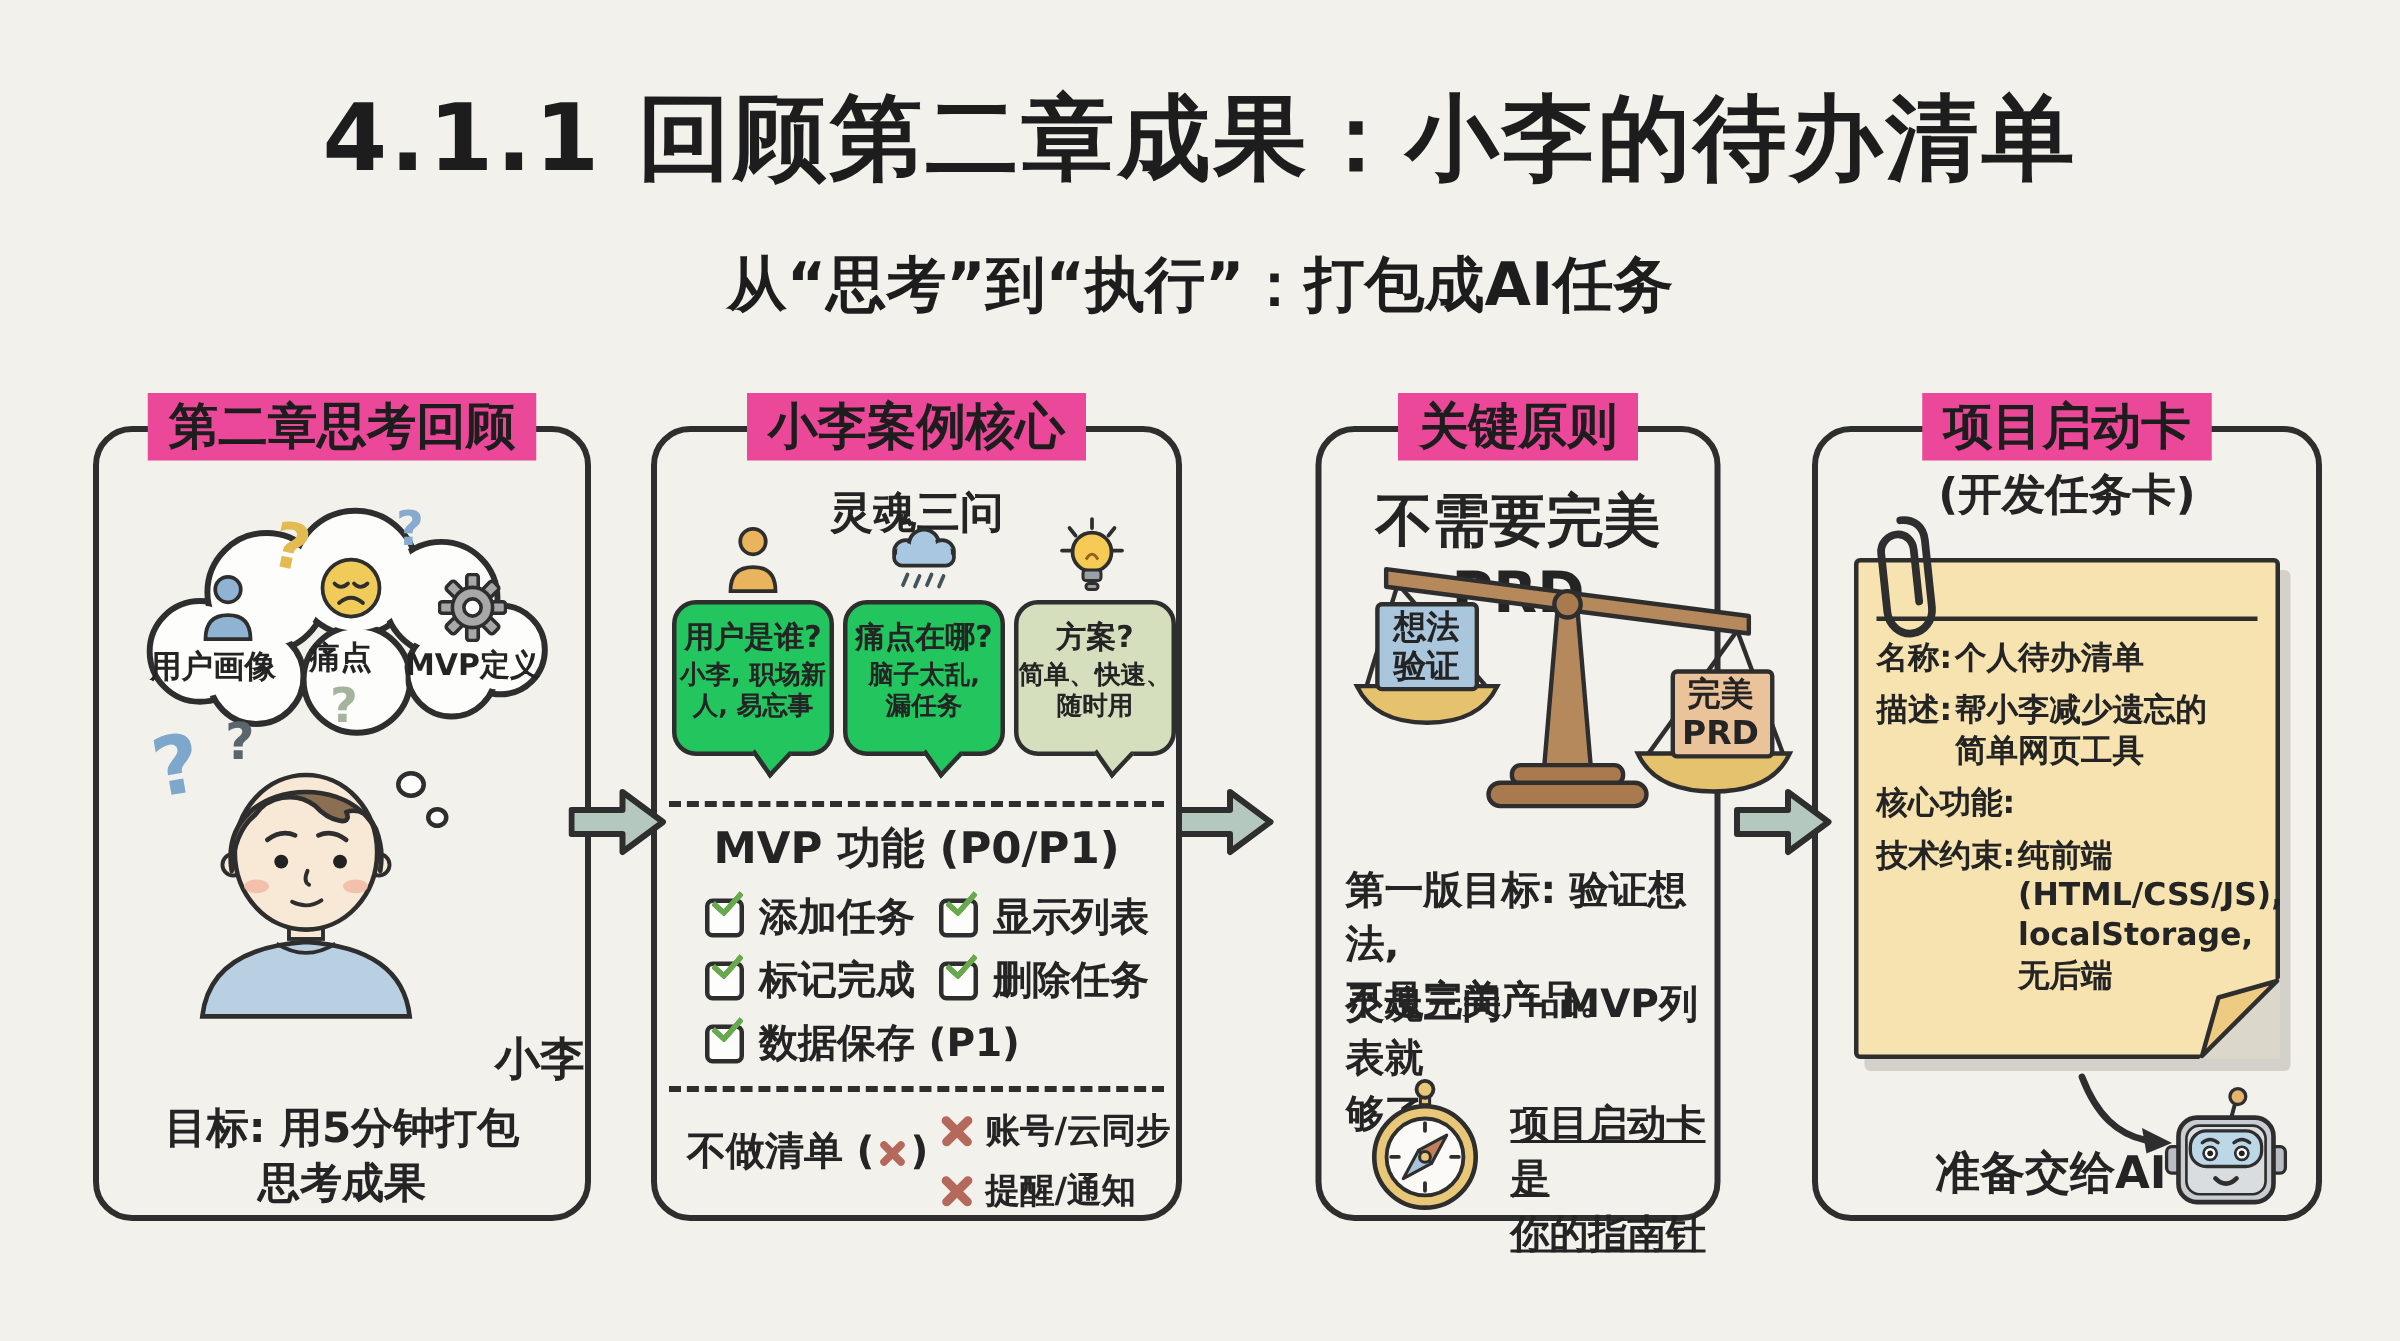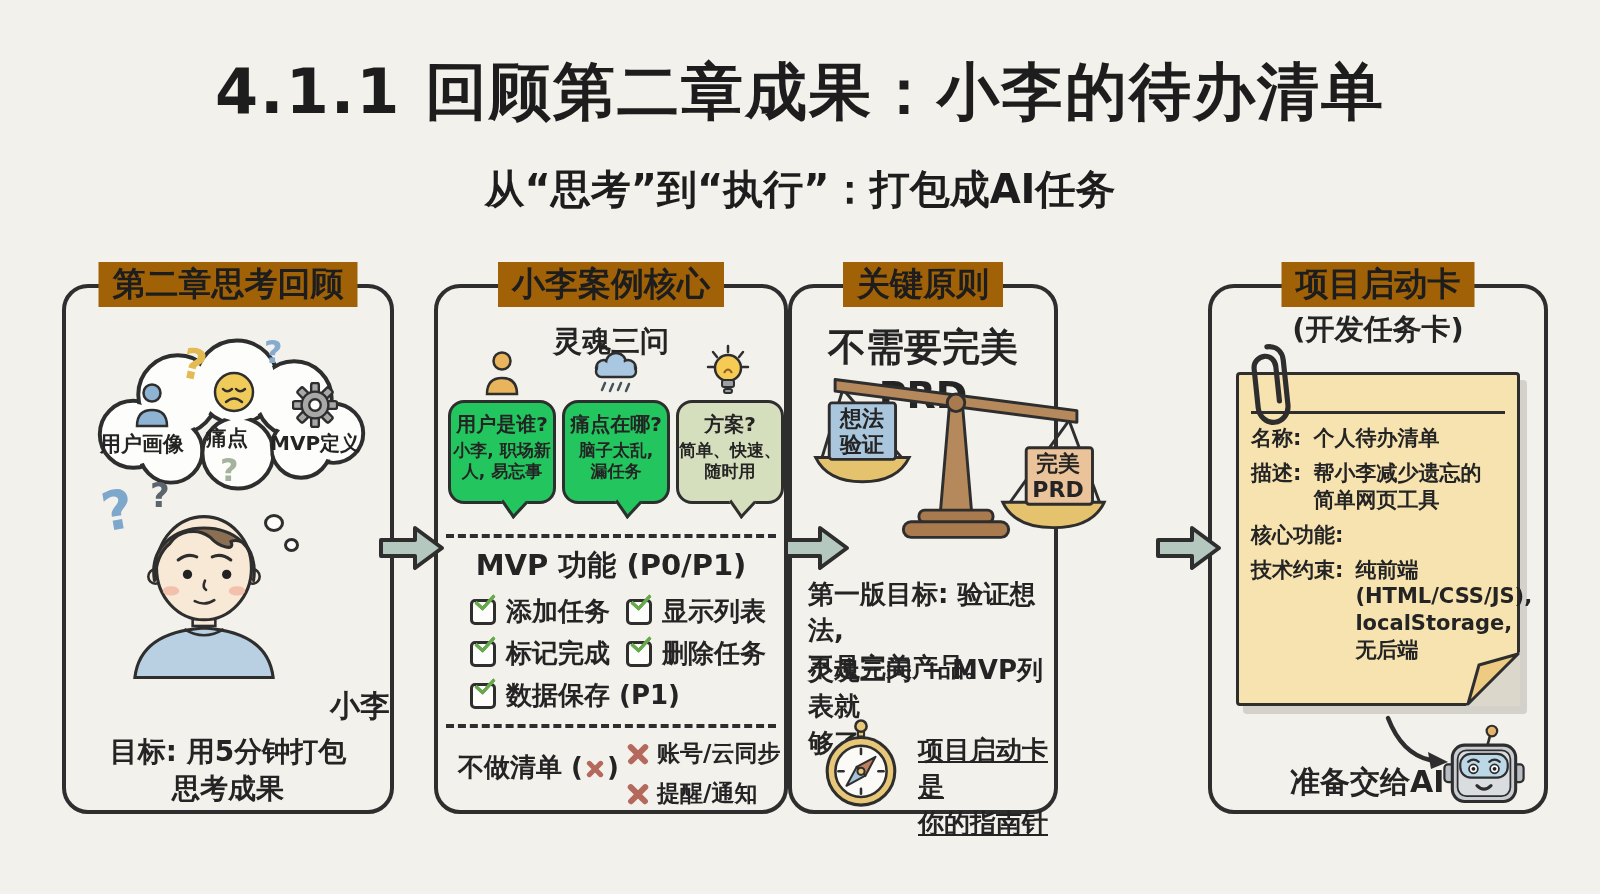--- a/index.html
+++ b/index.html
@@ -13,24 +13,24 @@
   
   .hd-title{position:absolute;top:50px;left:0;width:100%;text-align:center;
     font-size:62px;letter-spacing:2px;color:#1d1d1d;}
   .hd-sub{position:absolute;top:162px;left:0;width:100%;text-align:center;
     font-size:40px;color:#1d1d1d;}
   
   .panel{position:absolute;top:284px;height:530px;border:4px solid #2e2e2e;
     border-radius:26px;box-sizing:border-box;}
   #p1{left:62px;width:332px;}
   #p2{left:434px;width:354px;}
-  #p3{left:788px;width:270px;}
+  #p3{left:877px;width:270px;}
   #p4{left:1208px;width:340px;padding-left:48px;}
   .panel-title{position:absolute;top:-26px;left:50%;transform:translateX(-50%);
-    background:#a16207;padding:0 14px;font-size:33px;white-space:nowrap;color:#1d1d1d;}
+    background:#ec4899;padding:0 14px;font-size:33px;white-space:nowrap;color:#1d1d1d;}
   
   .cloud{position:absolute;left:18px;top:46px;width:296px;height:166px;}
   .cloud svg{width:100%;height:100%;}
   .cl-icon{position:absolute;z-index:2;}
   .cl-label{position:absolute;z-index:2;font-size:21px;}
   .qm{position:absolute;z-index:3;line-height:1;}
   .dot{position:absolute;border:3px solid #2e2e2e;border-radius:50%;background:#fdfdfb;}
   .boy{position:absolute;left:40px;top:208px;width:196px;}
   .p1-name{position:absolute;top:398px;left:0;width:100%;text-align:right;font-size:30px;}
   .p1-goal{position:absolute;top:446px;left:0;width:100%;text-align:center;
@@ -72,21 +72,21 @@
   .p3-point{position:absolute;left:16px;font-size:26px;line-height:1.4;}
   .compass{position:absolute;left:28px;top:430px;width:82px;}
   .p3-note{position:absolute;left:126px;top:444px;font-size:26px;line-height:1.4;text-decoration:underline;}
   
   .p4-sub{position:absolute;top:22px;left:0;width:100%;text-align:center;font-size:29px;}
   .card{position:absolute;left:24px;top:84px;width:284px;height:334px;background:#f6e3b0;
     border:3.5px solid #2e2e2e;border-radius:4px;box-sizing:border-box;
     box-shadow:7px 8px 0 rgba(70,64,48,.18);}
   .card-rule{position:absolute;top:36px;left:12px;right:12px;height:3px;background:#2e2e2e;}
   .fields{position:absolute;top:50px;left:12px;right:6px;}
-  .field{display:flex;gap:12px;margin-bottom:8px;font-size:21px;line-height:1.28;}
+  .field{display:flex;gap:2px;margin-bottom:8px;font-size:21px;line-height:1.28;}
   .flabel{white-space:nowrap;}
   .clip{position:absolute;left:36px;top:54px;width:46px;z-index:3;transform:rotate(-6deg);}
   .fold{position:absolute;right:-3px;bottom:-3px;width:54px;height:54px;}
   .curve-arrow{position:absolute;left:168px;top:426px;width:72px;height:56px;}
   .p4-footer{position:absolute;left:78px;top:474px;font-size:30px;white-space:nowrap;}
   .robot{position:absolute;left:228px;top:436px;width:88px;}
   
   .flow-arrow{position:absolute;top:523px;width:66px;height:50px;z-index:5;}
   #fa1{left:379px;} #fa2{left:784px;} #fa3{left:1156px;}
 </style>

